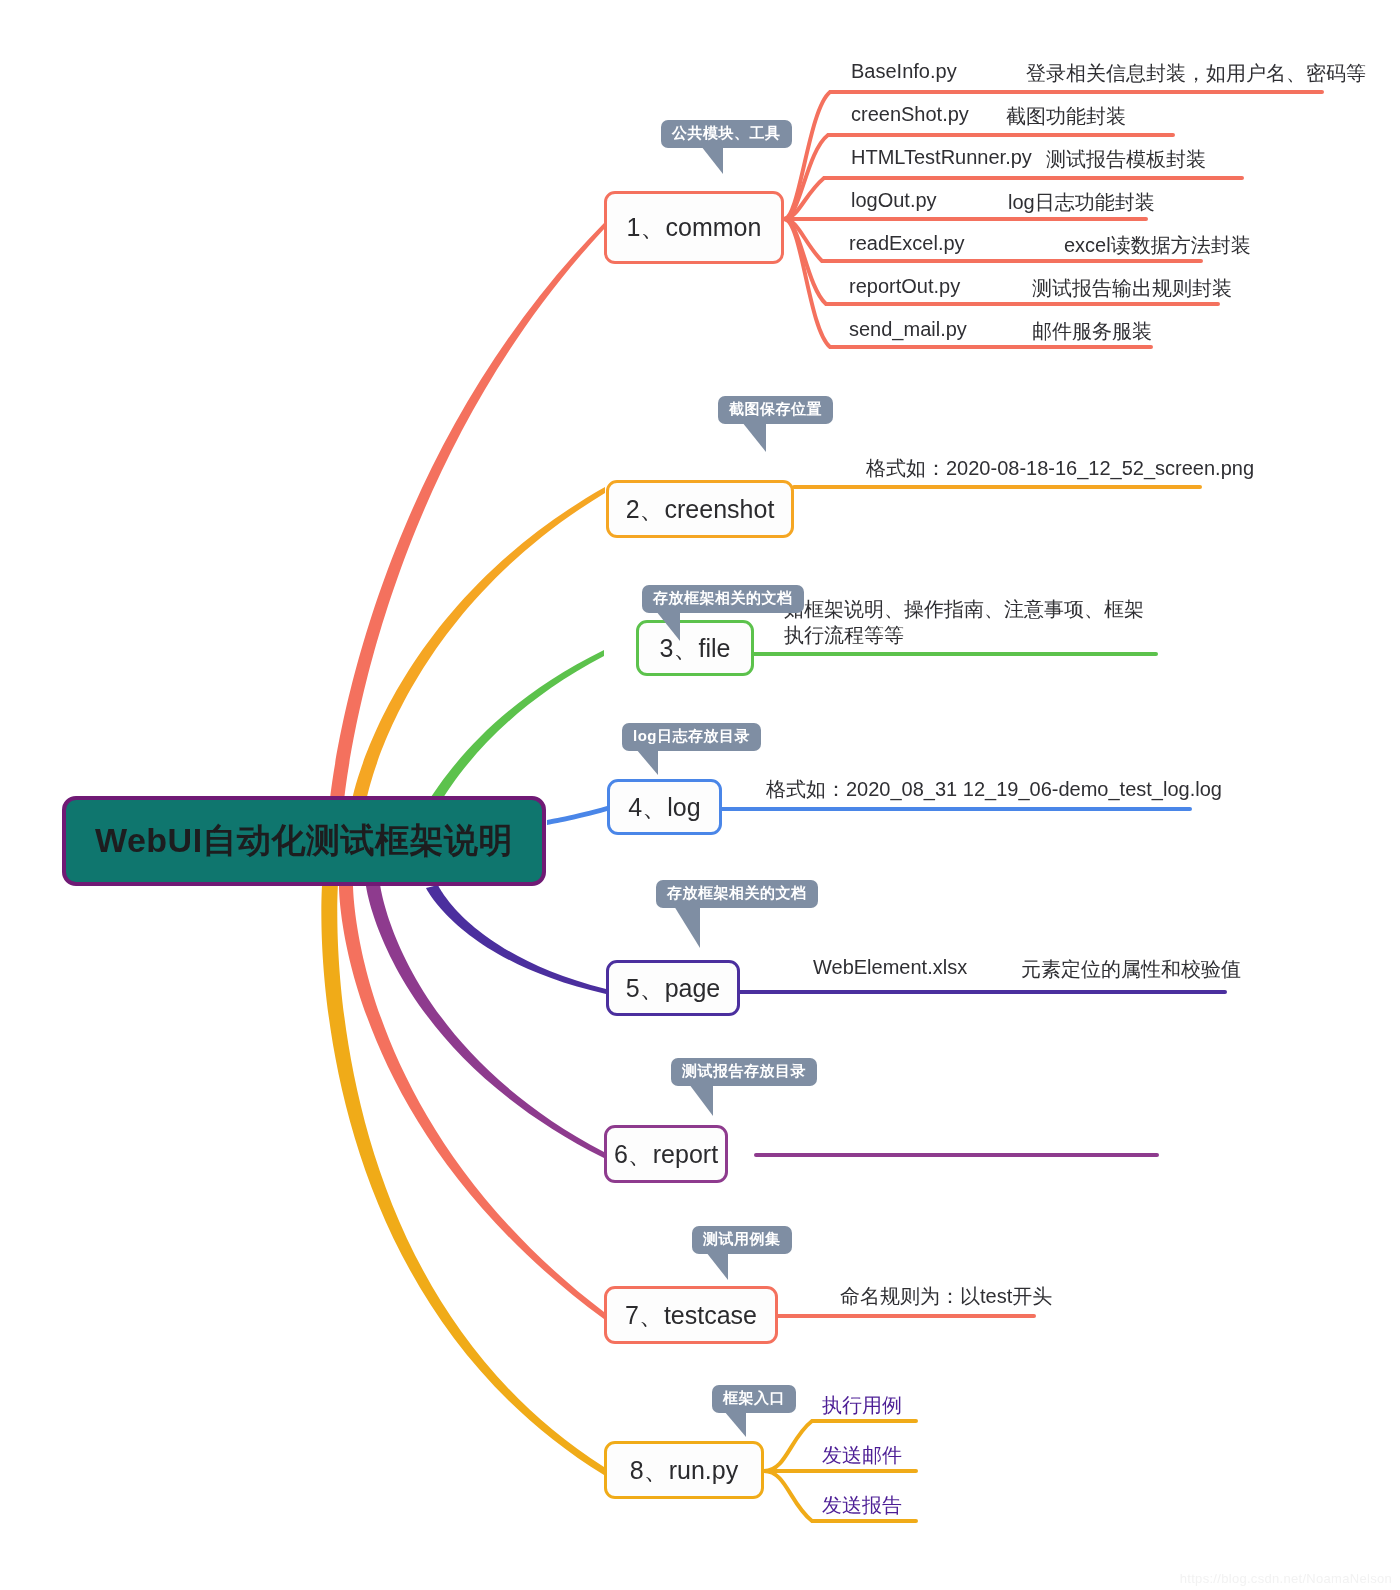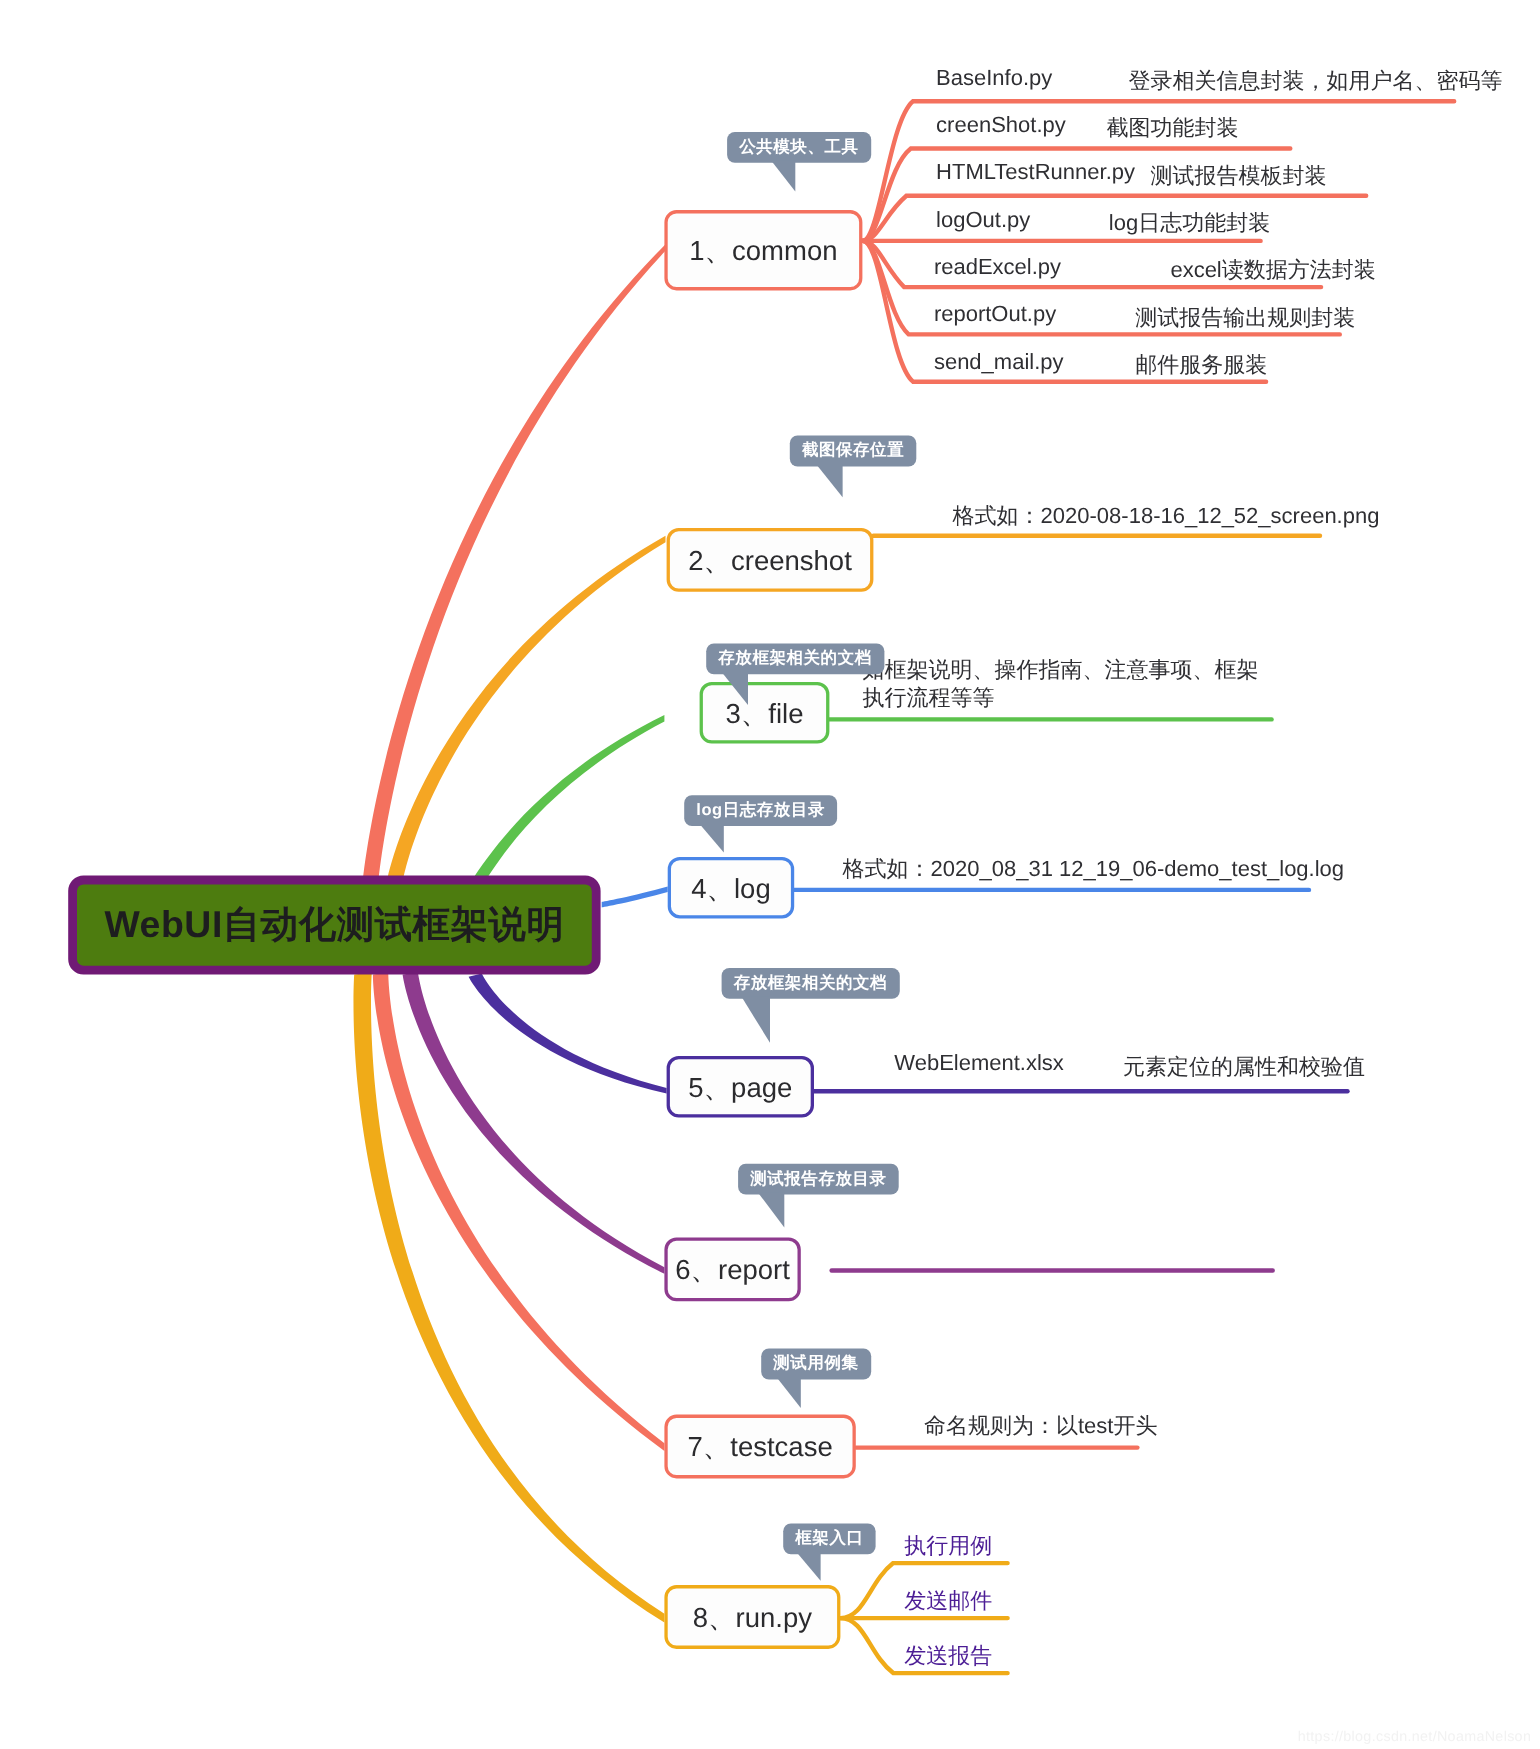--- a/index.html
+++ b/index.html
@@ -8,23 +8,23 @@
     width:1400px;height:1590px;position:relative;overflow:hidden;
     -webkit-font-smoothing:antialiased;
   }
   #stage{position:absolute;left:0;top:0;width:1400px;height:1590px;}
   #edges{position:absolute;left:0;top:0;width:1400px;height:1590px;pointer-events:none;}
 
   
   .root-node{
     position:absolute;
     box-sizing:border-box;
-    border:8px solid #701a75;
+    border:4px solid #701a75;
     border-radius:14px;
-    background:#4d7c0f;
+    background:#0f766e;
     display:flex;align-items:center;justify-content:center;
     z-index:6;
   }
   .root-node .root-label{
     font-size:34px;font-weight:bold;color:#1d1d1f;letter-spacing:.5px;white-space:nowrap;
   }
 
   
   .node{
     position:absolute;

